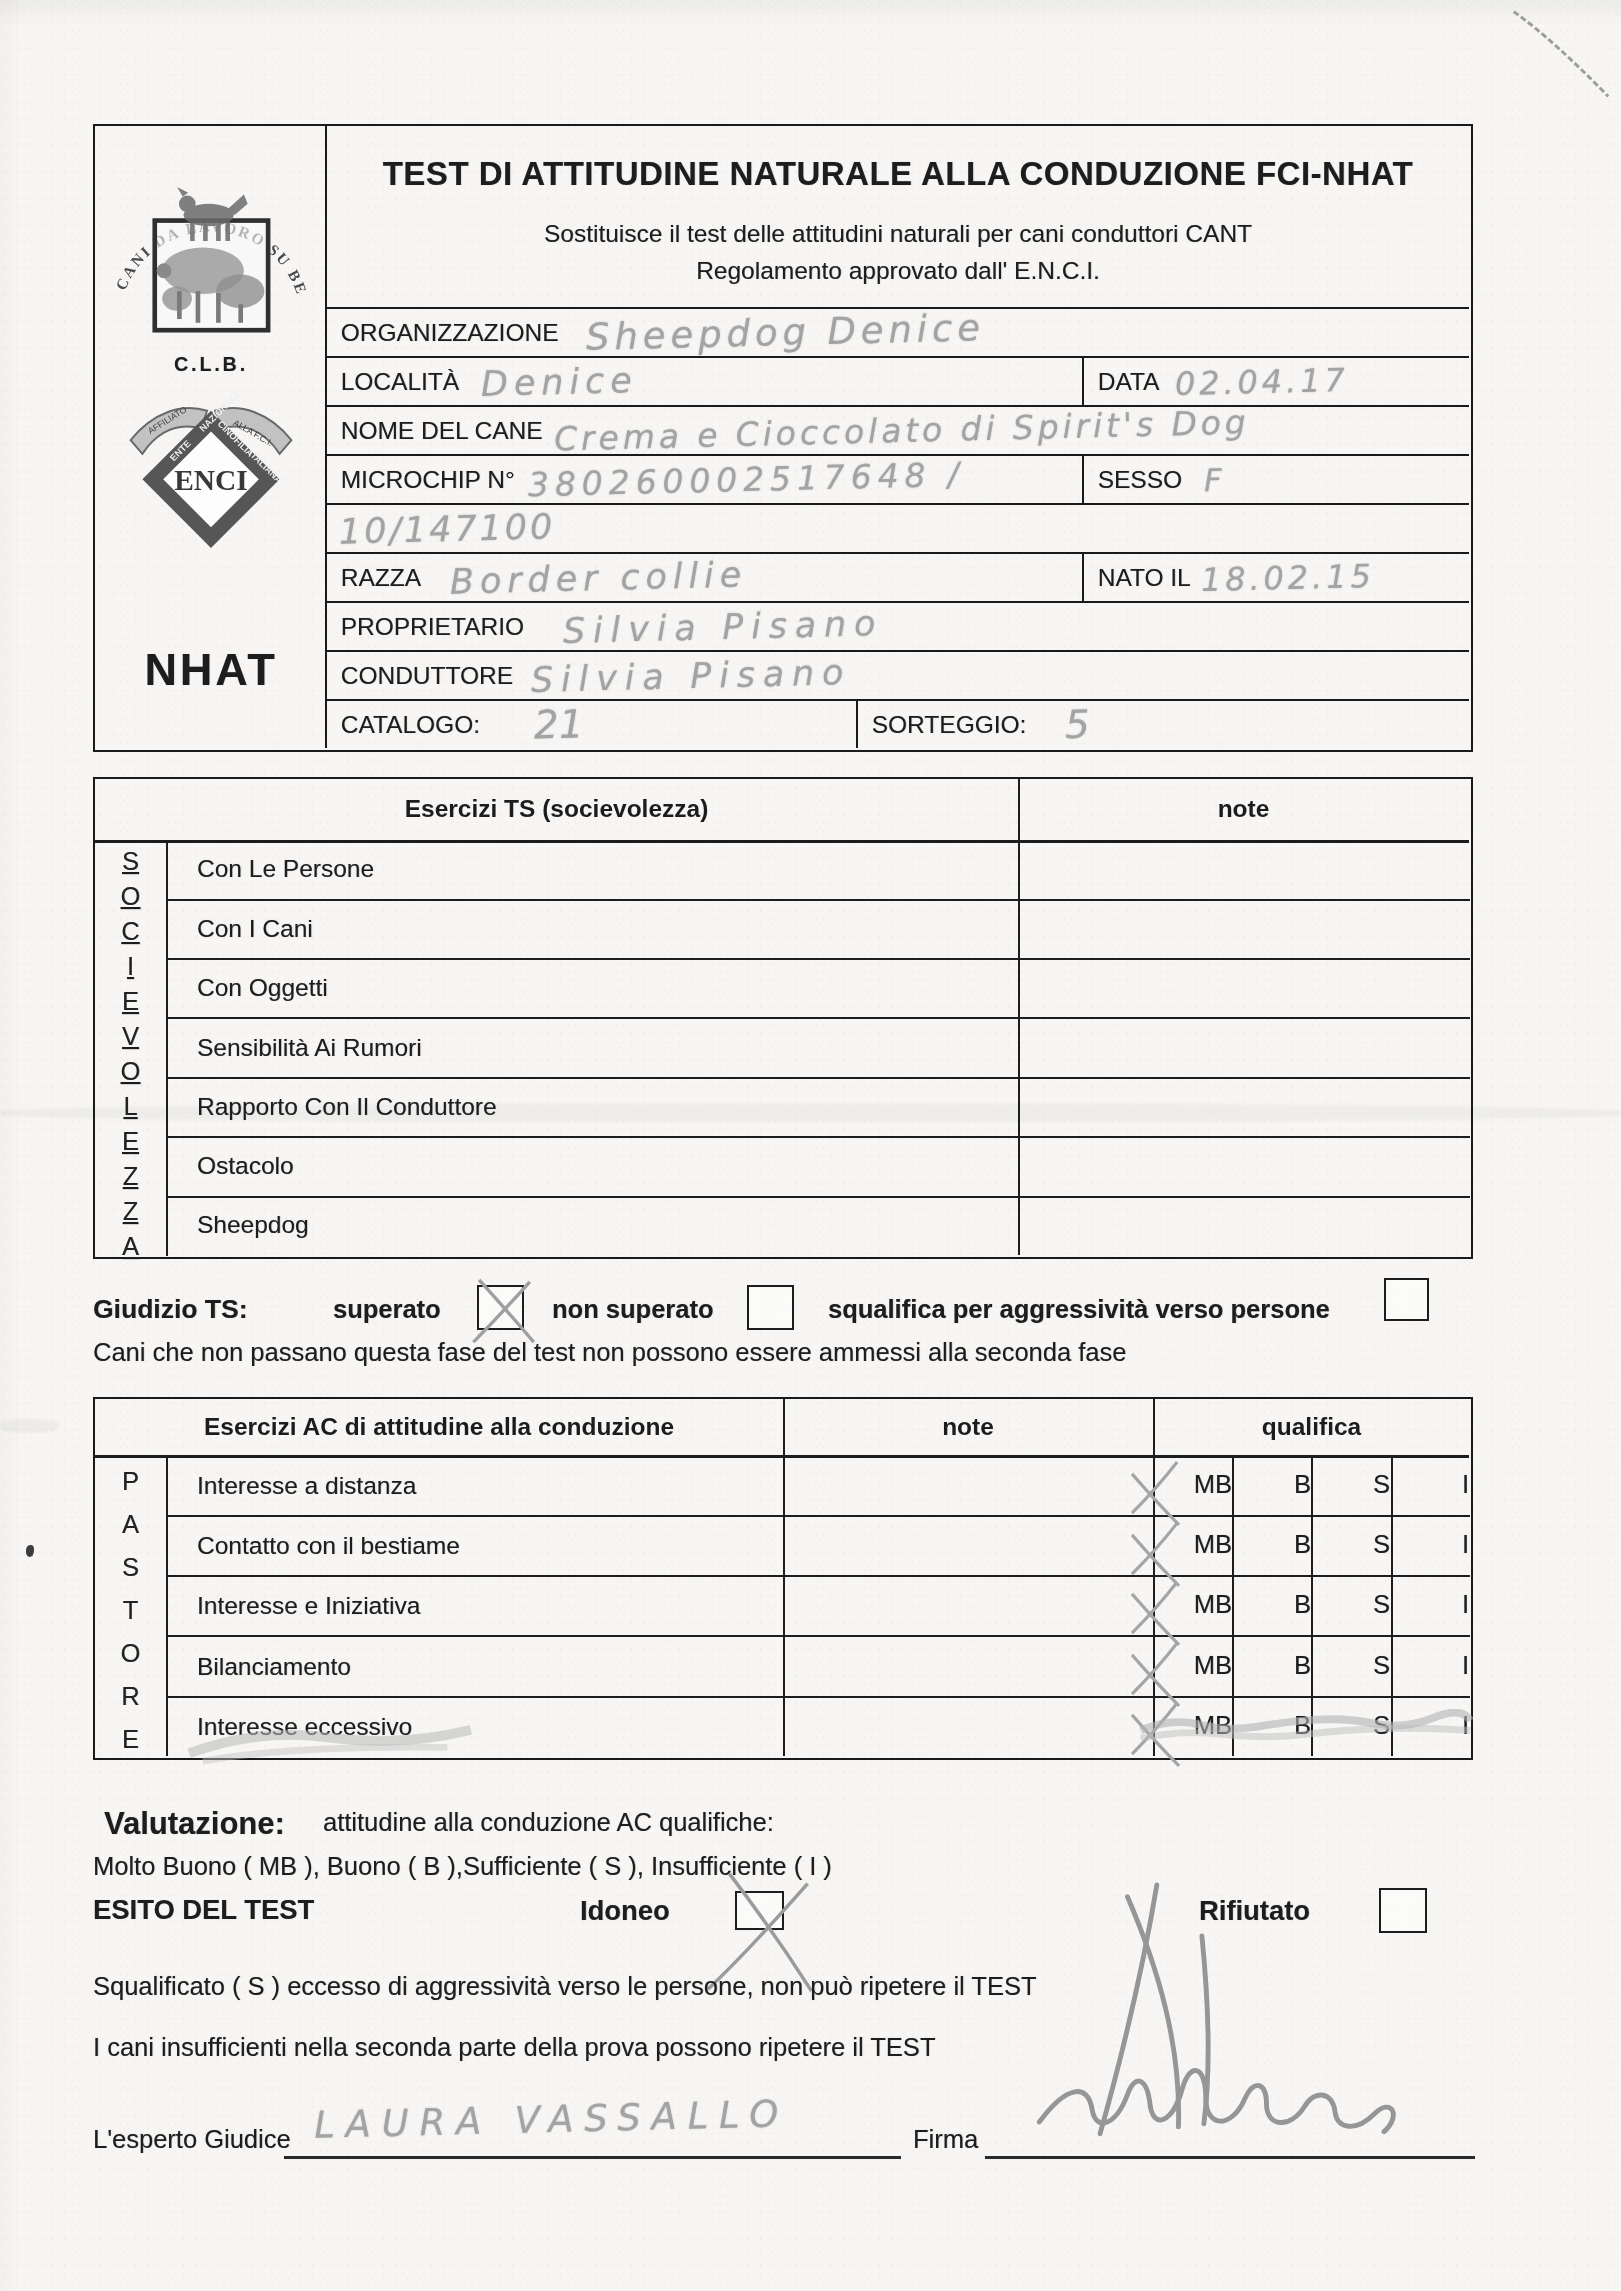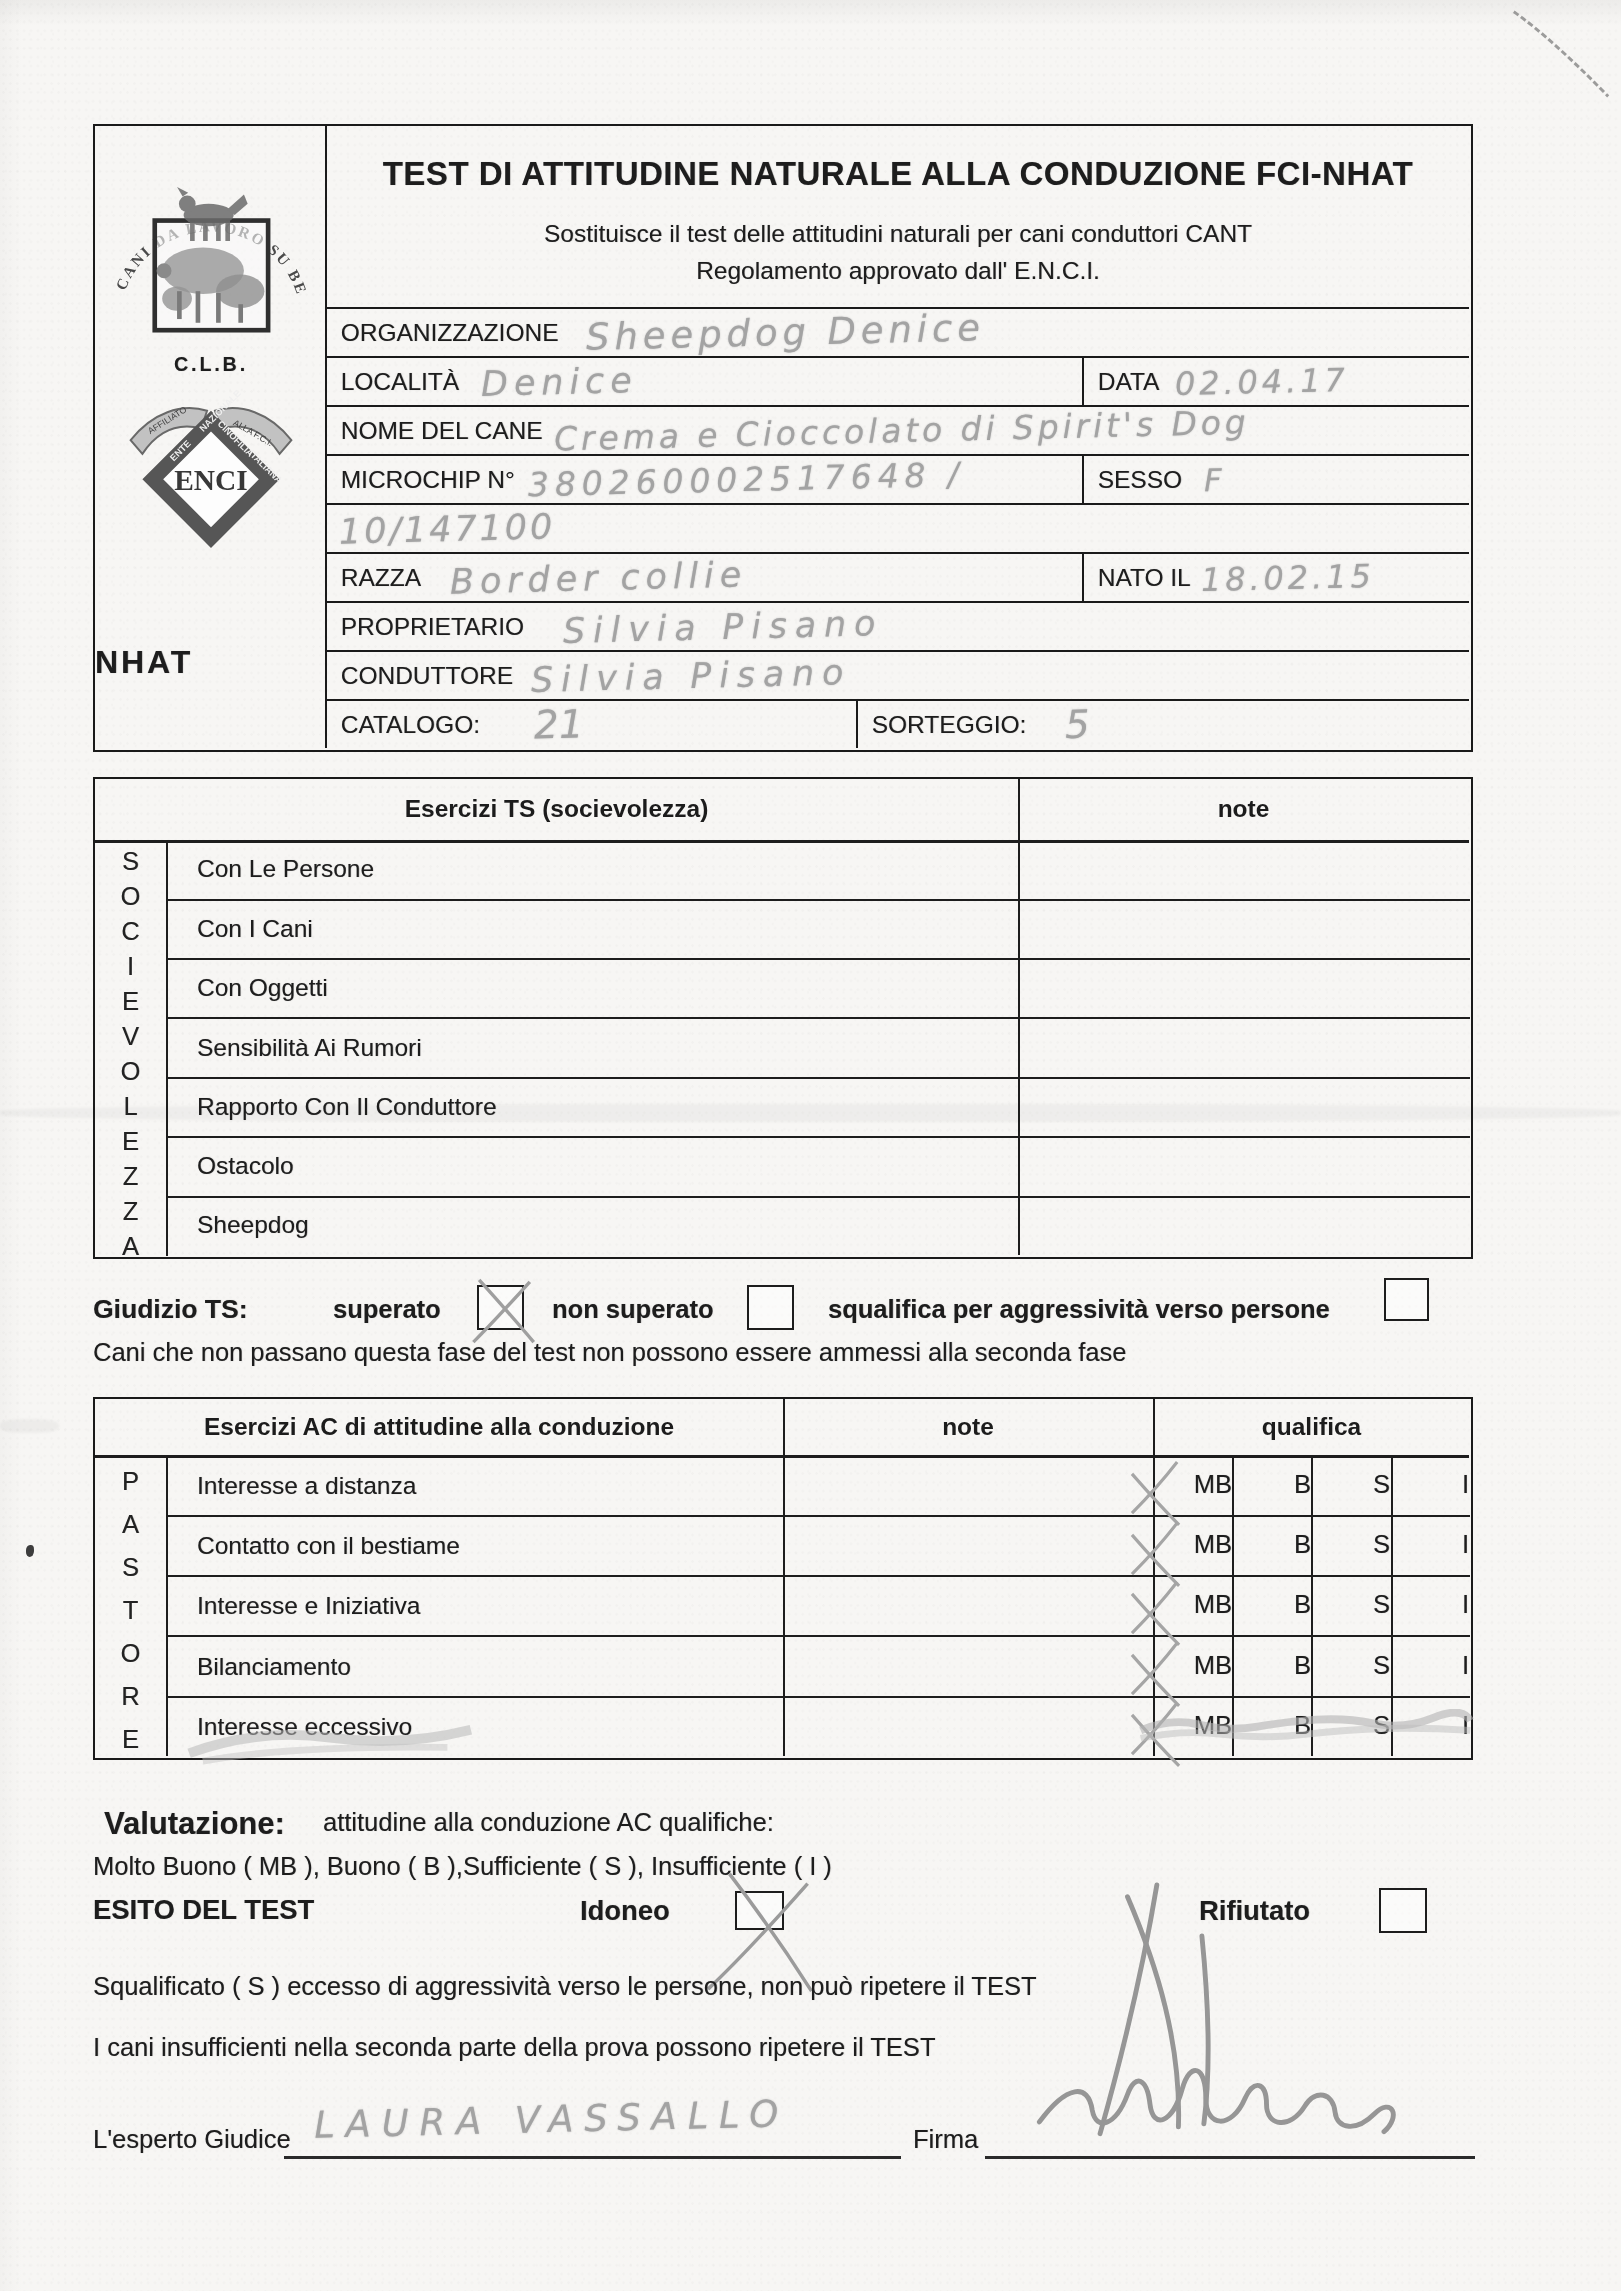--- a/index.html
+++ b/index.html
@@ -111,21 +111,21 @@
           <rect x="58" y="50" width="84" height="84" fill="#fdfdfd" stroke="#565656" stroke-width="15"></rect>
         </g>
         <text x="68" y="38" font-size="10" fill="#4c4c4c" transform="rotate(-45 68 38)" opacity=".0"> </text>
         <text x="62" y="74" font-size="9.5" font-weight="bold" fill="#efefef" transform="rotate(-45 62 74)">ENTE</text>
         <text x="92" y="44" font-size="9.5" font-weight="bold" fill="#efefef" transform="rotate(-45 92 44)">NAZIONALE</text>
         <text x="106" y="36" font-size="9.5" font-weight="bold" fill="#efefef" transform="rotate(45 106 36)">CINOFILIA</text>
         <text x="138" y="66" font-size="9.5" font-weight="bold" fill="#efefef" transform="rotate(45 138 66)">ITALIANA</text>
         <text x="100" y="103" text-anchor="middle" font-size="30" font-weight="bold" fill="#383838" font-family="Liberation Serif, serif">ENCI</text>
       </svg>
 
-      <div class="abs print bold" style="left:0;top:518px;width:232px;text-align:left;font-size:32px;letter-spacing:2.9px;">NHAT</div>
+      <div class="abs print bold" style="left:0;top:518px;width:232px;text-align:center;font-size:45px;letter-spacing:2.9px;">NHAT</div>
     </div>
 
     <div class="abs header-right">
       <div class="abs print title">TEST DI ATTITUDINE NATURALE ALLA CONDUZIONE FCI-NHAT</div>
       <div class="abs print sub1">Sostituisce il test delle attitudini naturali per cani conduttori CANT</div>
       <div class="abs print sub2">Regolamento approvato dall' E.N.C.I.</div>
 
       <div class="abs frow" style="top:181px">
         <span class="print flabel">ORGANIZZAZIONE</span>
         <span class="hw" style="margin-left:27.4px;font-size:37px;letter-spacing:4.9px;">Sheepdog Denice</span>
@@ -203,21 +203,21 @@
     <div class="vline" style="left:923px;top:0;height:476px"></div>
     <div class="vline" style="left:71px;top:61px;height:416px"></div>
 
     <div class="hline" style="left:71px;top:120px;width:1304px"></div>
     <div class="hline" style="left:71px;top:179px;width:1304px"></div>
     <div class="hline" style="left:71px;top:238px;width:1304px"></div>
     <div class="hline" style="left:71px;top:298px;width:1304px"></div>
     <div class="hline" style="left:71px;top:357px;width:1304px"></div>
     <div class="hline" style="left:71px;top:417px;width:1304px"></div>
 
-    <div class="vertwrap" style="left:0;top:65px;width:71px;height:308px;">
+    <div class="vertwrap" style="left:0;top:65px;width:71px;height:308px;text-decoration:underline;">
       <div class="vert" style="line-height:35px">SOCIEVOLEZZA</div>
     </div>
 
     <div class="rowlbl print" style="left:102px;top:76px">Con Le Persone</div>
     <div class="rowlbl print" style="left:102px;top:136px">Con I Cani</div>
     <div class="rowlbl print" style="left:102px;top:195px">Con Oggetti</div>
     <div class="rowlbl print" style="left:102px;top:255px">Sensibilità Ai Rumori</div>
     <div class="rowlbl print" style="left:102px;top:314px">Rapporto Con Il Conduttore</div>
     <div class="rowlbl print" style="left:102px;top:373px">Ostacolo</div>
     <div class="rowlbl print" style="left:102px;top:432px">Sheepdog</div>

